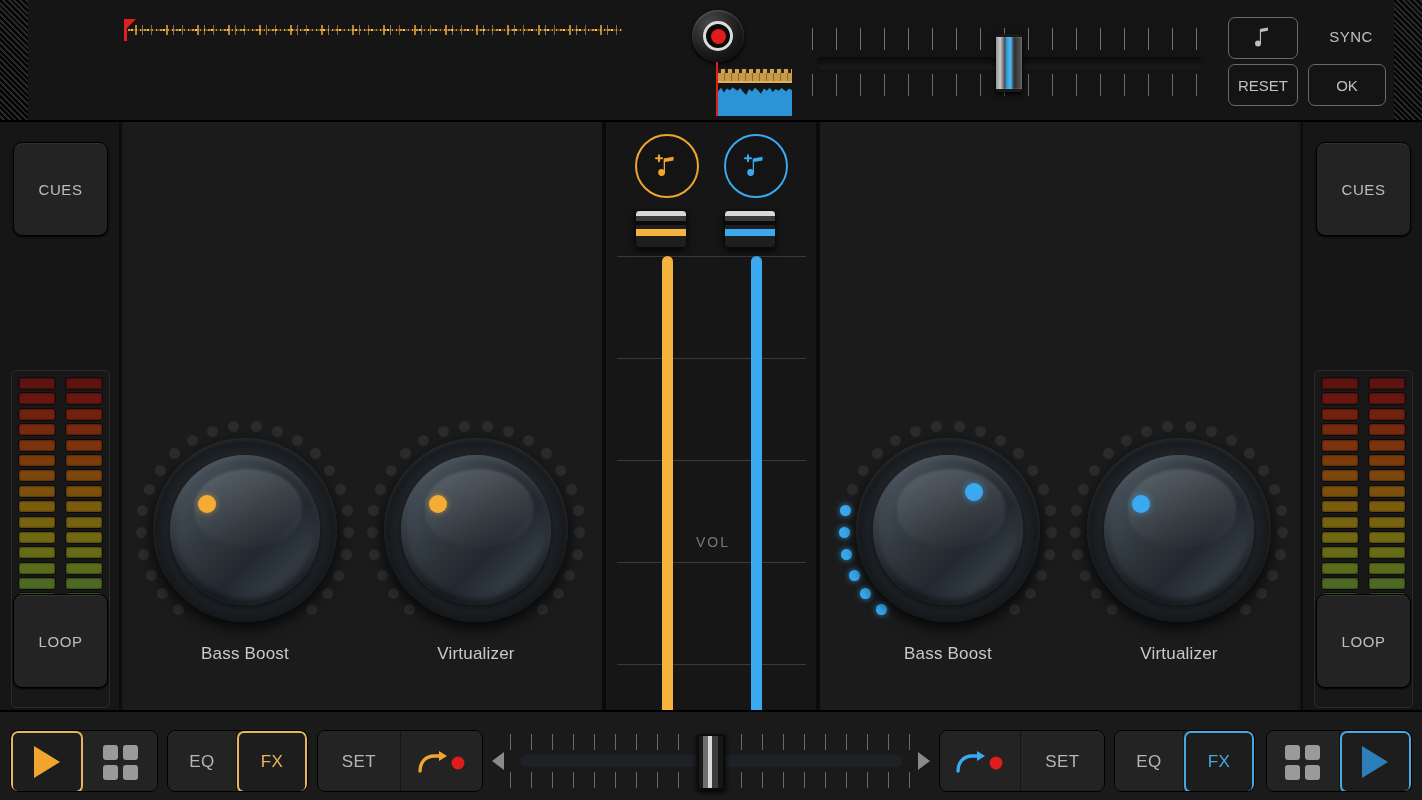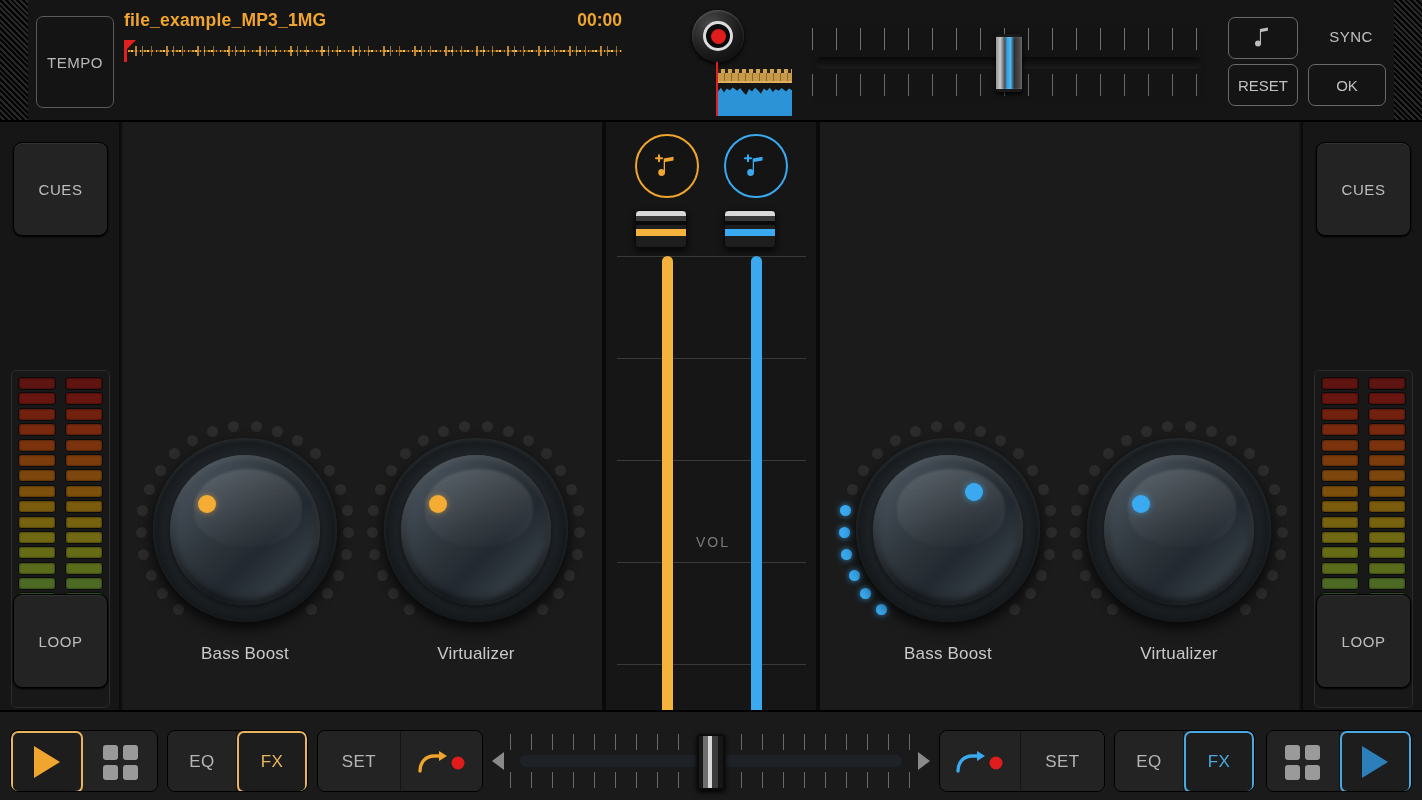--- a/index.html
+++ b/index.html
@@ -354,29 +354,22 @@
   .play-tri.amber{ border-left:26px solid #f0a52e; }
   .play-tri.blue{ border-left:26px solid #2c7fb8; }
 </style>
 </head>
 <body>
 
 <div class="topbar">
   <div class="tb-texture left"></div>
   <div class="tb-texture right"></div>
 
-  <div class="tempo-btn">
-    <span>TEMPO</span>
-  </div>
 
   <div class="track-area">
-    <div class="track-head">
-      <span class="track-title">file_example_MP3_1MG</span>
-      <span class="track-time">00:00</span>
-    </div>
     <div class="wave-strip">
       <div class="line"></div>
       <div class="speck"></div>
       <div class="cursor"></div>
     </div>
   </div>
 
   <div class="rec-wrap">
     <div class="rec-btn">
       <div class="ring">

